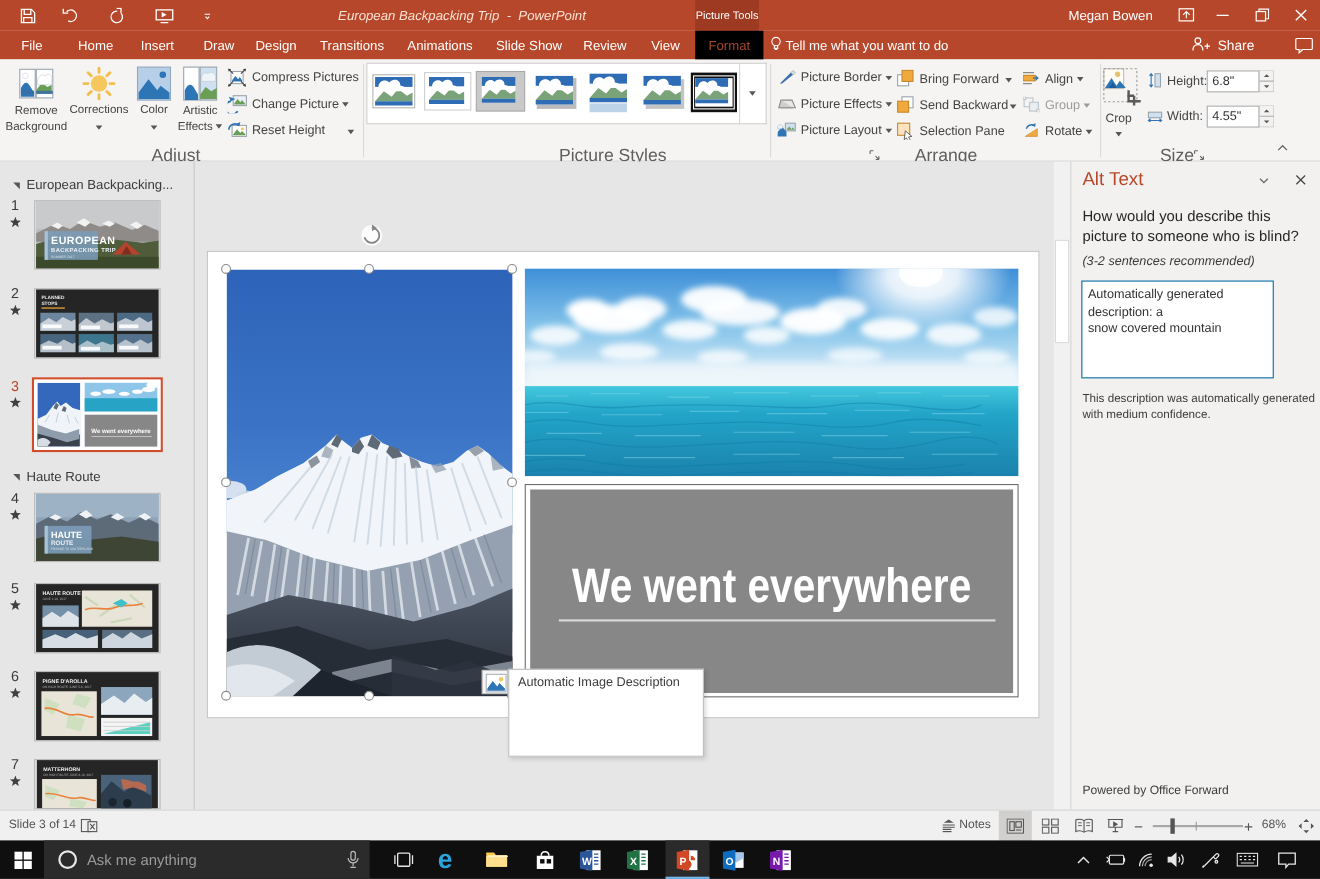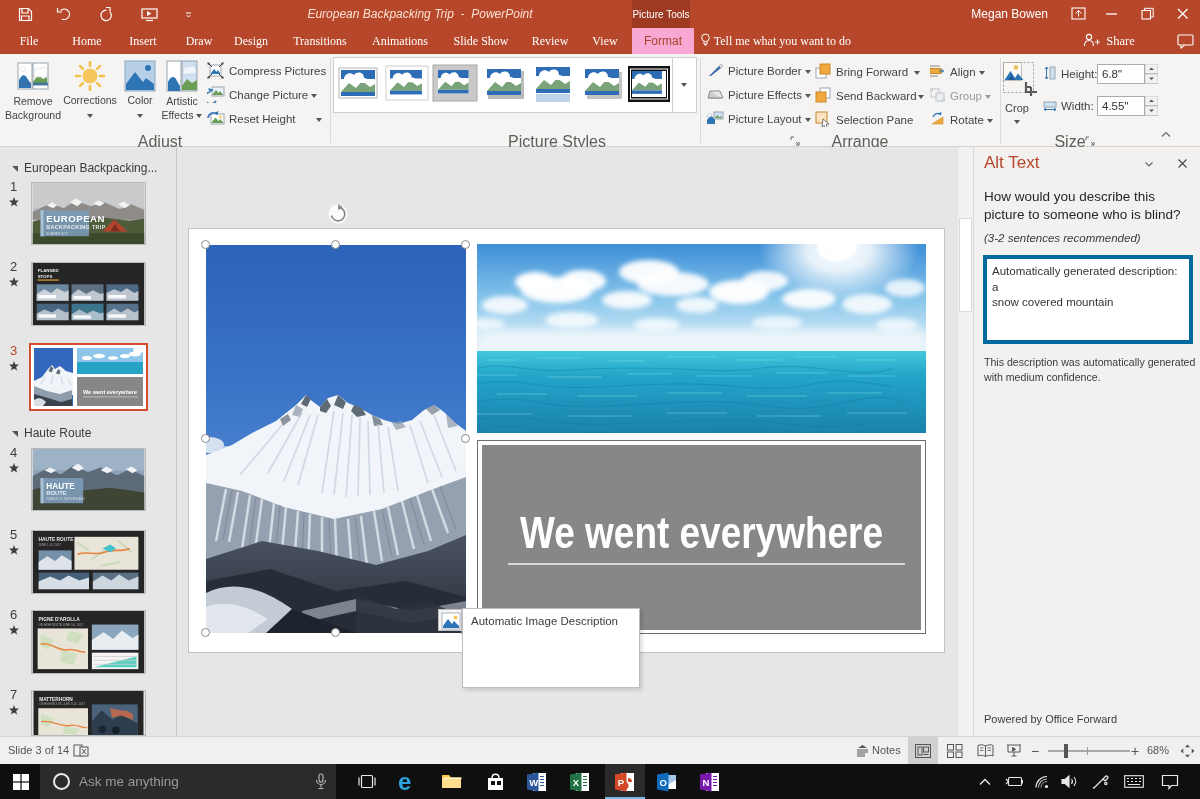--- a/index.html
+++ b/index.html
@@ -6,22 +6,22 @@
   html,body { width:1200px; height:799px; overflow:hidden; }
   body { font-family:"Liberation Sans", sans-serif; position:relative; background:#e6e6e6; }
   .abs { position:absolute; }
 
   
   #titlebar { left:0; top:0; width:1200px; height:28px; background:#b7472a; }
   #tabrow { left:0; top:28px; width:1200px; height:26px; background:#b7472a; }
   #pictools { left:632px; top:0; width:58px; height:28px; background:#9e3a21; color:#fff; font-size:10px; text-align:center; line-height:30px; white-space:nowrap; }
   #apptitle { left:250px; top:0; width:340px; height:28px; color:#fbe2d5; font-size:12px; text-align:center; line-height:28px;font-style:italic; }
   #username { right:152px; top:0; height:28px; color:#fff; font-size:12px; line-height:28px; }
-  .tab { position:absolute; top:0; height:26px; line-height:26px; color:#fff; font-size:12px; text-align:center;font-family:Liberation Serif, serif; }
-  #formattab { left:632px; top:28px; width:62px; height:27px; background:#f9a8d4; color:#a5452a; text-align:center; line-height:26px; font-size:12px; }
+  .tab { position:absolute; top:0; height:26px; line-height:26px; color:#fff; font-size:12px; text-align:center; }
+  #formattab { left:632px; top:28px; width:62px; height:27px; background:#000000; color:#a5452a; text-align:center; line-height:26px; font-size:12px; }
   #tellme { left:700px; top:0; height:26px; color:#fff; font-size:12px; line-height:26px; }
   #sharegrp { right:45px; top:0; height:26px; color:#fff; font-size:12.5px; line-height:26px; }
 
   
   #ribbon { left:0; top:54px; width:1200px; height:93px; background:#f5f4f2; border-bottom:1px solid #d5d2cf; }
   .gsep { position:absolute; top:4px; width:1px; height:85px; background:#dcdad8; }
   .glabel { position:absolute; top:79px; width:120px; text-align:center; font-size:16px; color:#605e5c; }
   .btxt { font-size:10.5px; color:#444; text-align:center; }
   .rtext { font-size:11.5px; color:#444; }
   .caret { display:inline-block; width:0; height:0; border-left:3px solid transparent; border-right:3px solid transparent; border-top:4px solid #555; vertical-align:middle; }
@@ -752,21 +752,21 @@
   <div class="abs" id="altpanel">
     <div class="abs" style="left:10px;top:6px;font-size:17px;color:#b7472a">Alt Text</div>
     <svg class="abs" style="left:170px;top:14px" width="10" height="7" viewBox="0 0 10 7" fill="none" stroke="#666" stroke-width="1.2">
         <path d="M1.5 1.5 l3.5 3.5 3.5-3.5"></path>
       </svg>
     <svg class="abs" style="left:203px;top:11px" width="11" height="11" viewBox="0 0 11 11" stroke="#444" stroke-width="1.1">
         <path d="M1.5 1.5 l8 8 M9.5 1.5 l-8 8"></path>
       </svg>
     <div class="abs" style="left:10px;top:41px;width:210px;font-size:13.5px;color:#262626;line-height:18px">How would you describe this picture to someone who is blind?</div>
     <div class="abs" style="left:10px;top:85px;font-size:11.5px;font-style:italic;color:#3b3b3b">(3-2 sentences recommended)</div>
-    <div class="abs" style="left:9px;top:108px;width:210px;height:89px;background:#fff;border:4px solid #0369a1;padding:5px 5px;font-size:11.5px;color:#333;line-height:15.5px">Automatically generated description: a<br>snow covered mountain</div>
+    <div class="abs" style="left:9px;top:108px;width:175px;height:89px;background:#fff;border:1px solid #0369a1;padding:5px 5px;font-size:11.5px;color:#333;line-height:15.5px">Automatically generated description: a<br>snow covered mountain</div>
     <div class="abs" style="left:10px;top:208px;width:222px;font-size:10.6px;color:#3b3b3b;line-height:14.5px">This description was automatically generated<br>with medium confidence.</div>
     <div class="abs" style="left:10px;top:566px;font-size:11px;color:#3b3b3b">Powered by Office Forward</div>
   </div>
 </div>
 
 <div class="abs" id="statusbar">
   <div class="abs" style="left:8px;top:7px">Slide 3 of 14</div>
   <svg class="abs" style="left:73px;top:7px" width="16" height="14" viewBox="0 0 16 14" fill="none" stroke="#555" stroke-width="1">
     <rect x="1" y="1" width="8" height="11"></rect>
       <rect x="7" y="3" width="8" height="9" fill="#f0f0f0"></rect>

